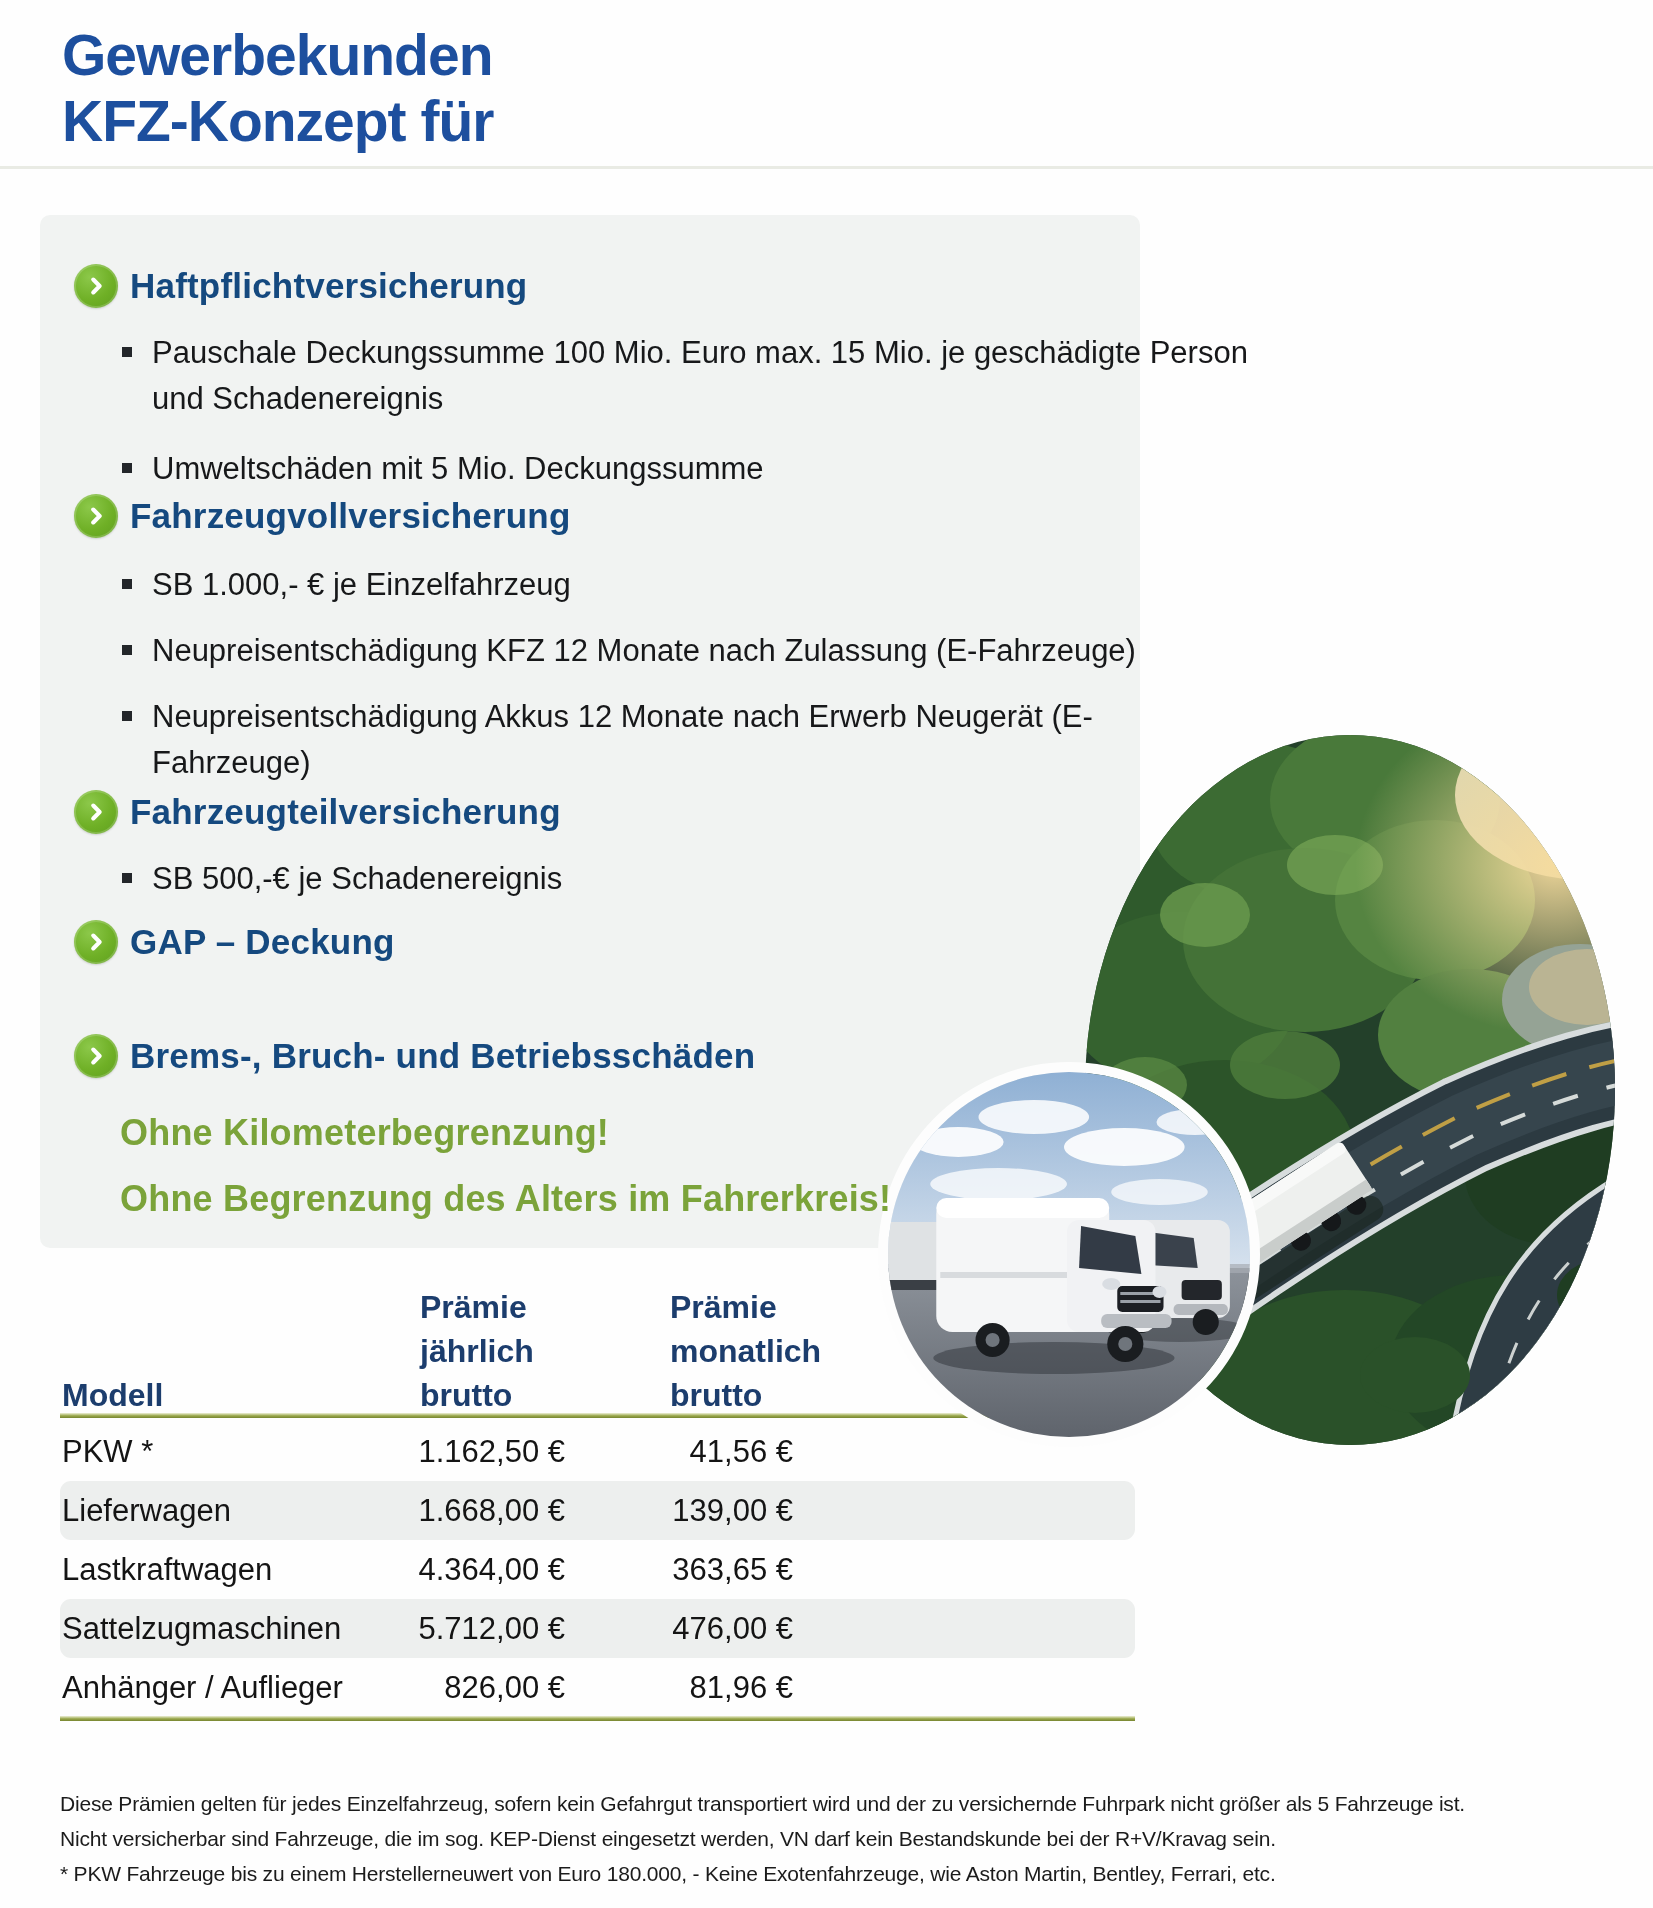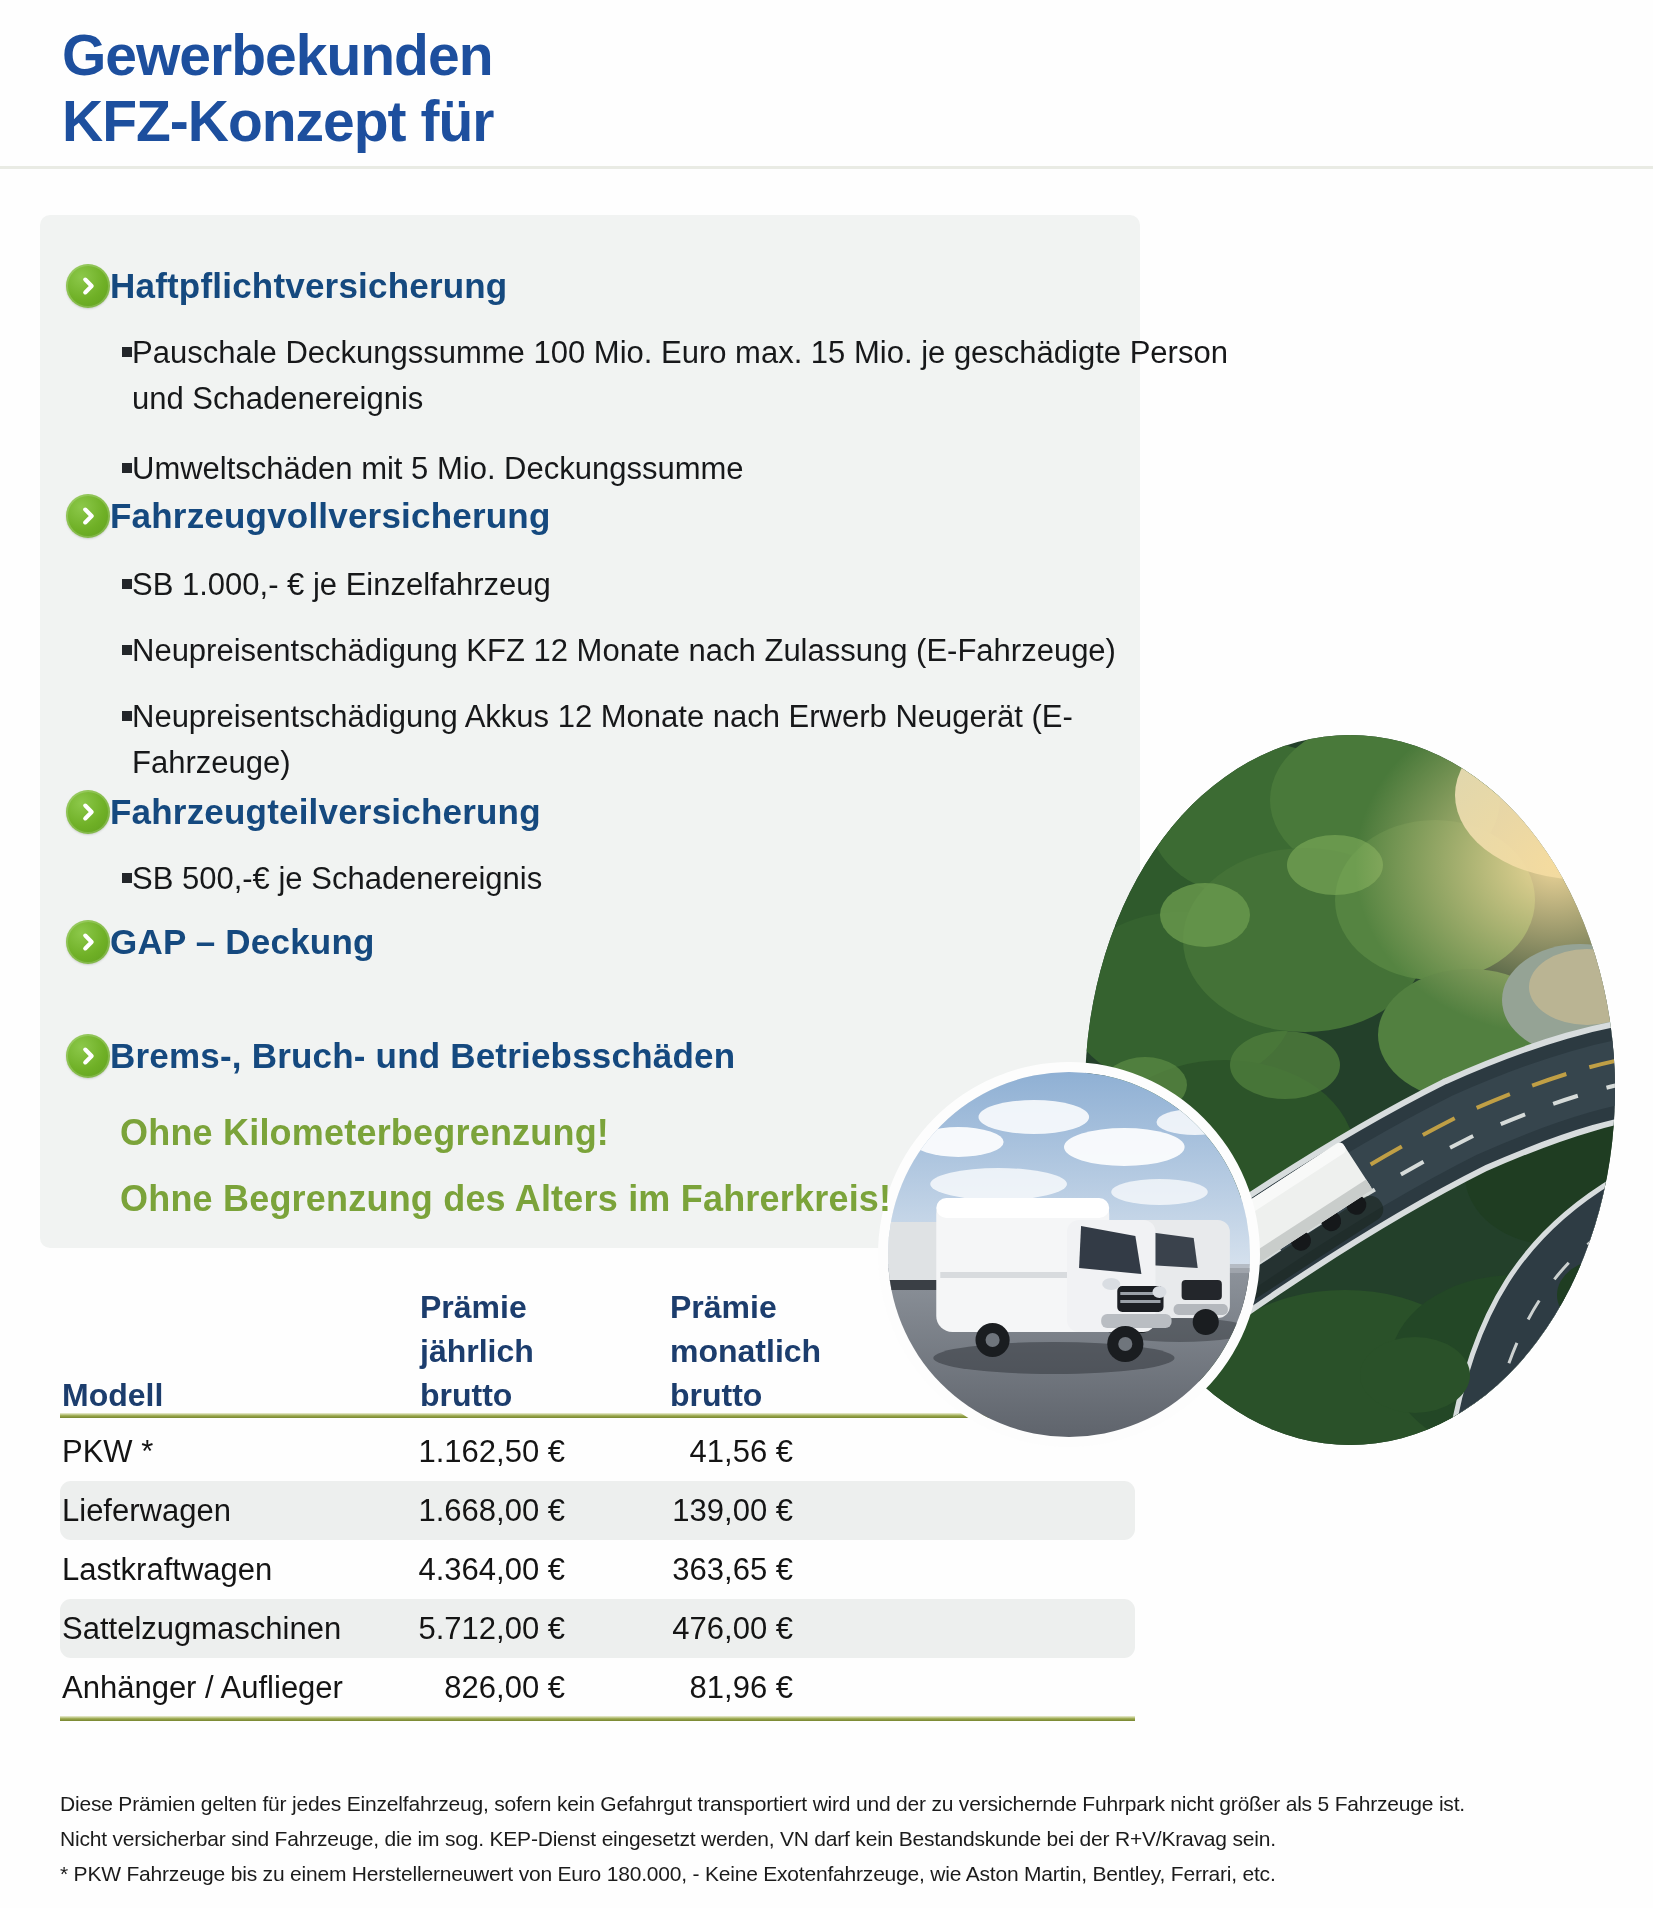--- a/index.html
+++ b/index.html
@@ -8,29 +8,29 @@
   .abs{position:absolute;}
 
   
   .title{left:62px;top:22px;font-size:57px;line-height:66px;font-weight:bold;color:#1d4f9e;letter-spacing:-1px;z-index:5;}
   .title-rule{left:0;top:166px;width:1653px;height:3px;background:#e9ebe4;z-index:1;}
 
   
   .panel{left:40px;top:215px;width:1100px;height:1033px;background:#f1f3f2;border-radius:10px;z-index:0;}
 
   
-  .sec{left:66px;display:flex;align-items:center;z-index:4;}
+  .sec{left:74px;display:flex;align-items:center;gap:12px;z-index:4;}
   .marker{width:44px;height:44px;border-radius:50%;flex:none;
           background:radial-gradient(circle at 35% 30%, #8cc84a 0%, #6fb026 55%, #5e9e1e 100%);
           box-shadow:inset 0 0 0 2px rgba(255,255,255,.18), 0 1px 2px rgba(0,0,0,.15);
           display:flex;align-items:center;justify-content:center;}
   .sec .txt{font-size:35px;font-weight:bold;color:#15497f;letter-spacing:.2px;}
 
   
-  .bullet{left:122px;display:flex;z-index:4;}
+  .bullet{left:122px;display:flex;gap:20px;z-index:4;}
   .sq{width:10px;height:10px;background:#23262a;margin-top:17px;flex:none;}
   .bl div{font-size:31px;line-height:46px;color:#17181a;}
 
   
   .green-line{left:120px;font-size:36px;font-weight:bold;color:#7ba33a;letter-spacing:.2px;z-index:4;}
 
   
   .price-table{left:60px;top:1285px;width:1075px;height:440px;z-index:1;}
   .th{position:absolute;font-size:32px;font-weight:bold;color:#1c3d6d;line-height:44px;}
   .rule{position:absolute;left:0;width:1075px;height:5px;

